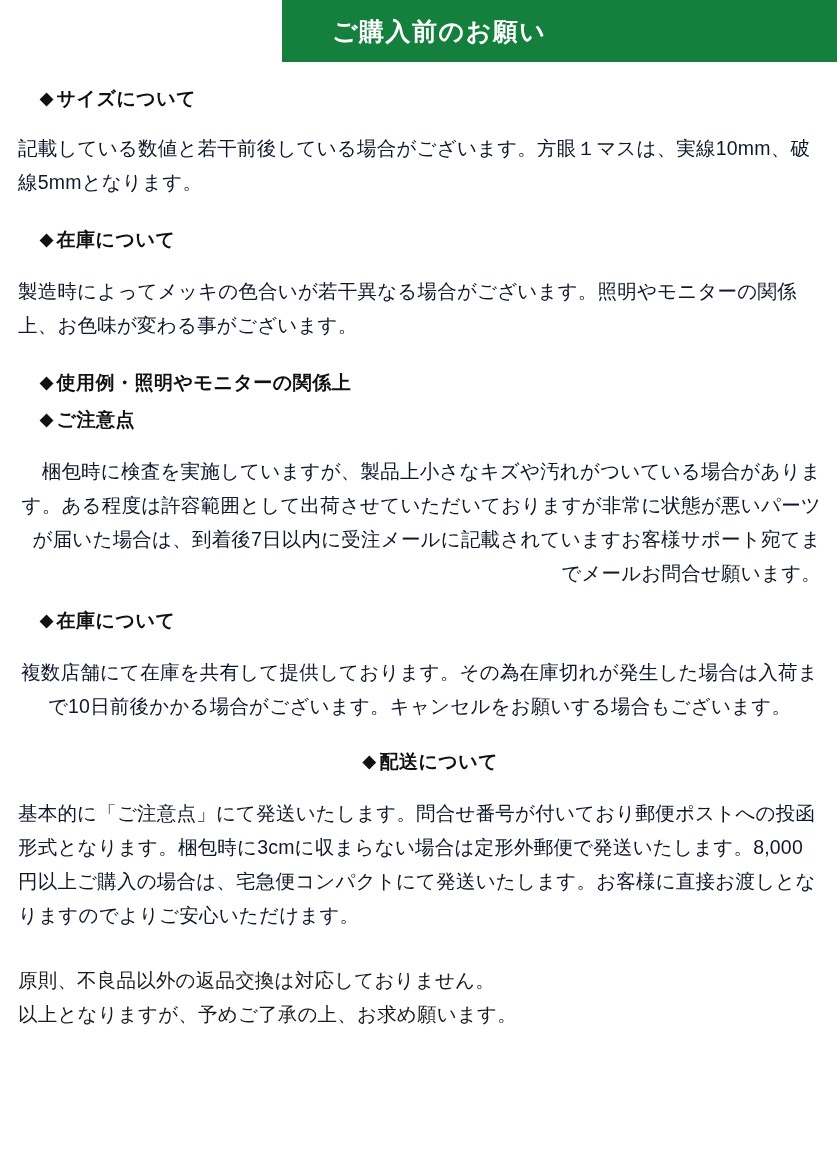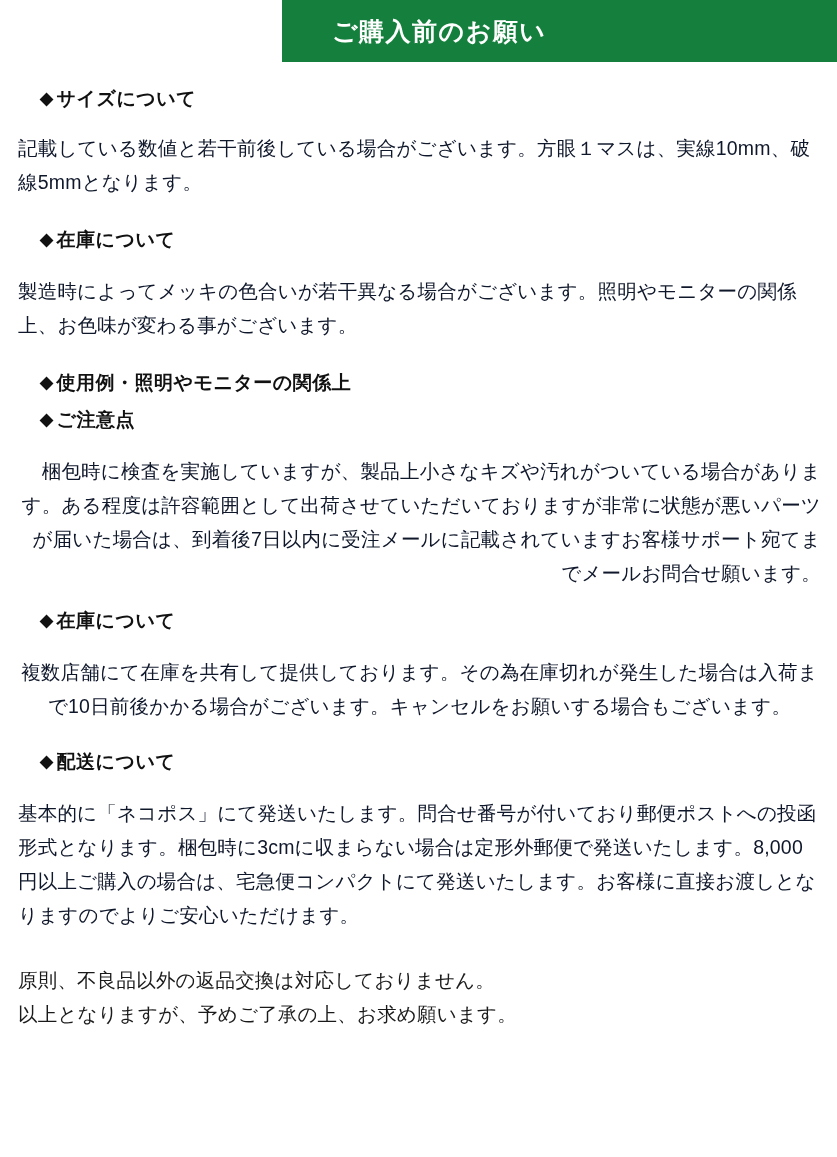--- a/index.html
+++ b/index.html
@@ -85,21 +85,21 @@
 
   .sec-sample .section-heading { margin-top: 30px; }
   .sec-sample .section-body { margin-top: 22px; }
 
   .sec-caution .section-heading { margin-top: 14px; font-family: Liberation Serif, serif; }
   .sec-caution .section-body { margin-top: 22px; text-align: right; }
 
   .sec-stock .section-heading { margin-top: 20px; font-family: Liberation Serif, serif; }
   .sec-stock .section-body { margin-top: 22px; text-align: center; }
 
-  .sec-shipping .section-heading { margin-top: 28px; }
+  .sec-shipping .section-heading { margin-top: 28px; text-align: center; }
   .sec-shipping .section-body { margin-top: 22px; }
 
   .closing {
     margin-top: 30px;
     font-size: 19.5px;
     line-height: 1.75;
     color: #1a1a1a;
     letter-spacing: 0.2px;
   }
   .closing-line { display: block; }
@@ -137,21 +137,21 @@
       <p class="section-body">梱包時に検査を実施していますが、製品上小さなキズや汚れがついている場合があります。ある程度は許容範囲として出荷させていただいておりますが非常に状態が悪いパーツが届いた場合は、到着後7日以内に受注メールに記載されていますお客様サポート宛てまでメールお問合せ願います。</p>
     </div>
 
     <div class="section sec-stock">
       <h2 class="section-heading"><span class="diamond">◆</span><span>在庫について</span></h2>
       <p class="section-body">複数店舗にて在庫を共有して提供しております。その為在庫切れが発生した場合は入荷まで10日前後かかる場合がございます。キャンセルをお願いする場合もございます。</p>
     </div>
 
     <div class="section sec-shipping">
       <h2 class="section-heading"><span class="diamond">◆</span><span>配送について</span></h2>
-      <p class="section-body">基本的に「ネコポス」にて発送いたします。問合せ番号が付いており郵便ポストへの投函形式となります。梱包時に3cmに収まらない場合は定形外郵便で発送いたします。8,000円以上ご購入の場合は、宅急便コンパクトにて発送いたします。お客様に直接お渡しとなりますのでよりご安心いただけます。</p>
+      <p class="section-body">基本的に「ご注意点」にて発送いたします。問合せ番号が付いており郵便ポストへの投函形式となります。梱包時に3cmに収まらない場合は定形外郵便で発送いたします。8,000円以上ご購入の場合は、宅急便コンパクトにて発送いたします。お客様に直接お渡しとなりますのでよりご安心いただけます。</p>
     </div>
 
     <div class="closing">
       <span class="closing-line">原則、不良品以外の返品交換は対応しておりません。</span>
       <span class="closing-line">以上となりますが、予めご了承の上、お求め願います。</span>
     </div>
 
   </div>
 </div>
 

